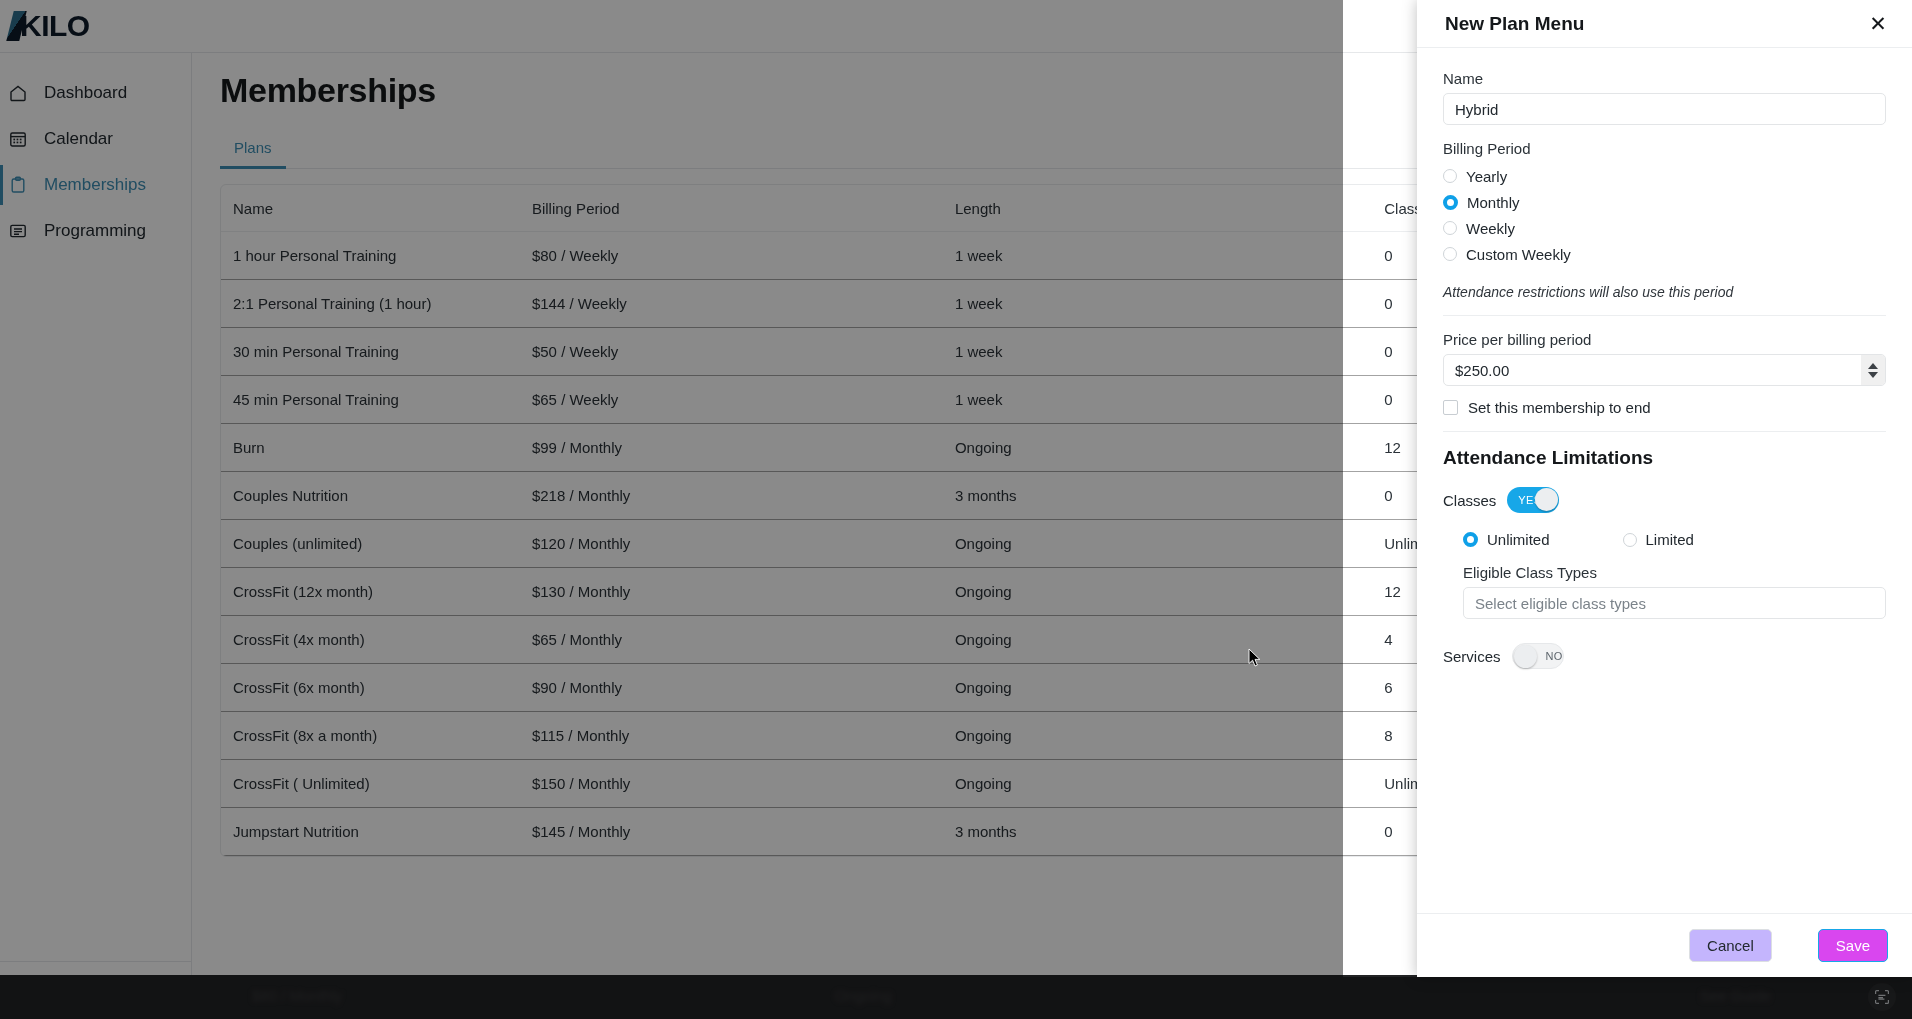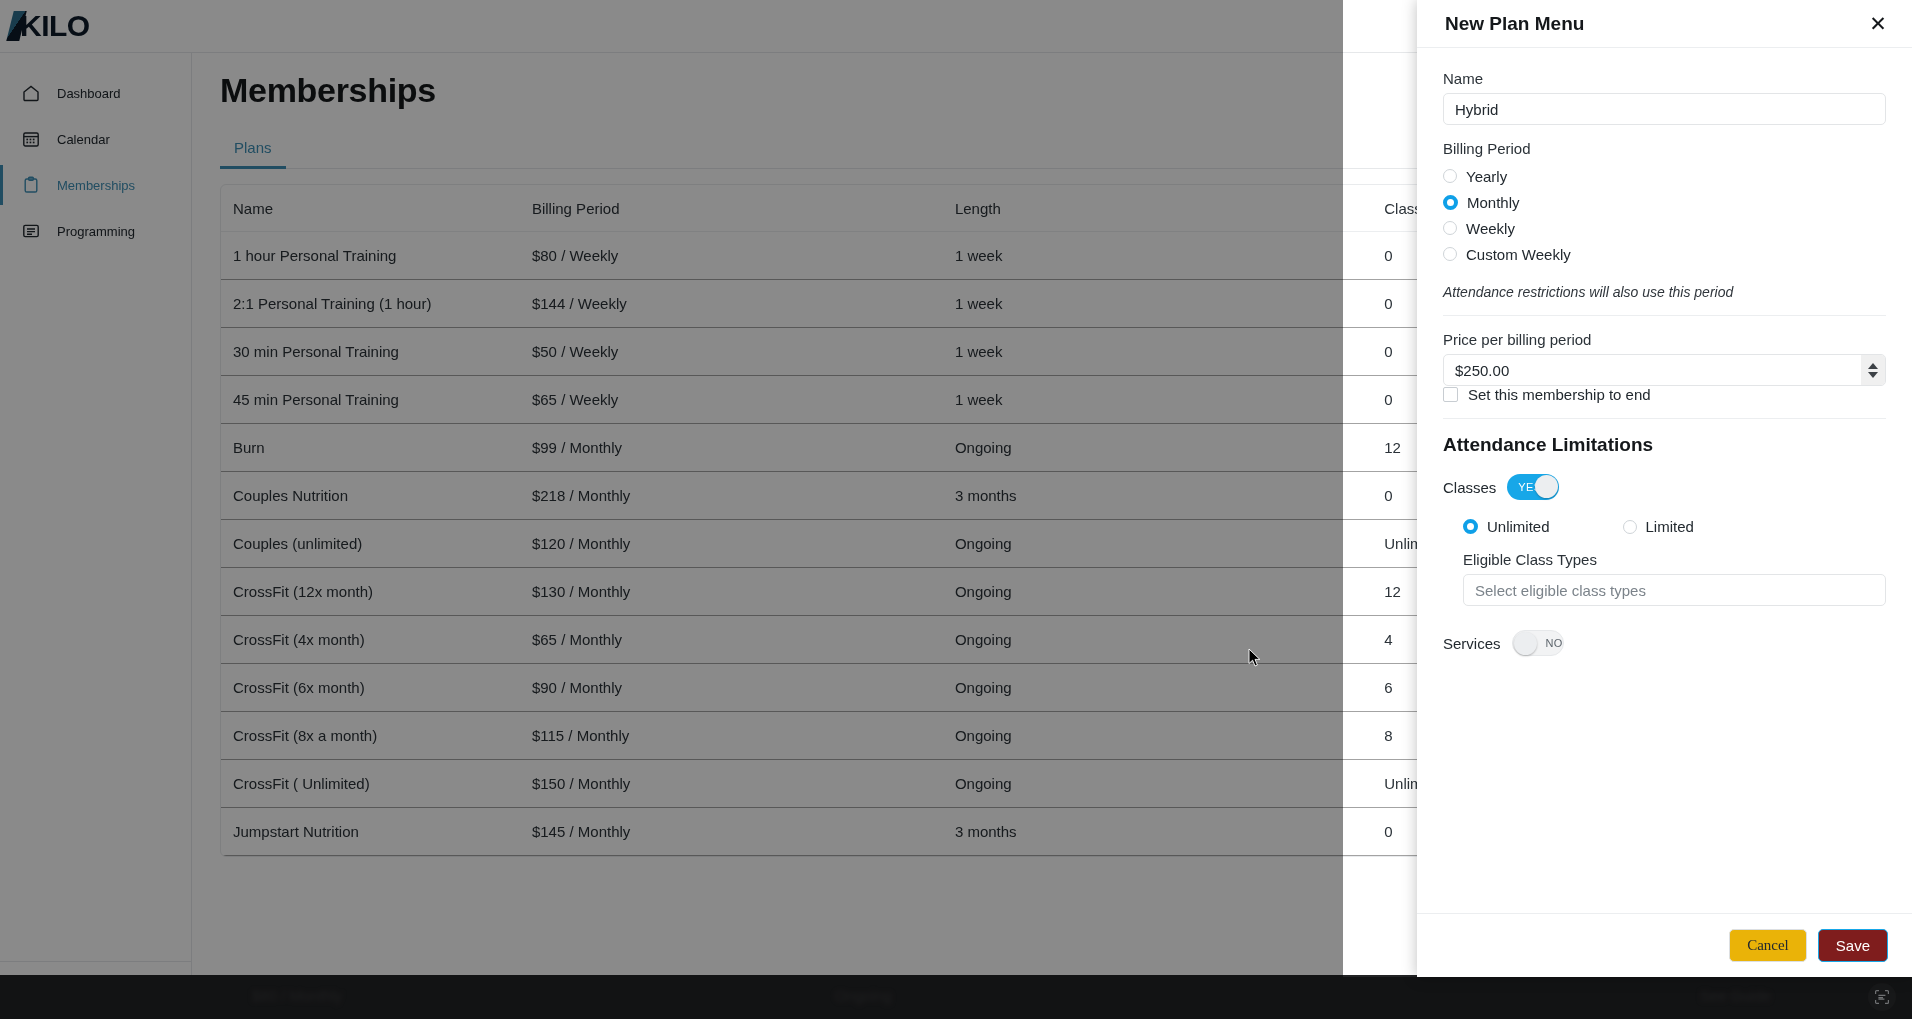--- a/index.html
+++ b/index.html
@@ -36,22 +36,22 @@
   }
 
   .sidebar {
     position: absolute; top: 53px; left: 0; width: 192px; height: 966px;
     background: #ffffff; border-right: 1px solid #e6e8ea;
   }
   .nav { padding-top: 17px; }
   .nav-item {
     position: relative;
     display: flex; align-items: center; gap: 16px;
-    height: 46px; padding-left: 21px;
-    font-size: 13px; color: #22292f;
+    height: 46px; padding-left: 8px;
+    font-size: 17px; color: #22292f;
   }
   .nav-item.active { color: #3e8fb5; }
   .nav-item.active::before {
     content: ""; position: absolute; left: 0; top: 3px;
     width: 3px; height: 40px; background: #3e8fb5;
   }
   .nav-ico { width: 20px; height: 20px; display: inline-block; flex: 0 0 20px; }
   .nav-ico svg { display: block; }
 
   .account {
@@ -176,21 +176,21 @@
   .price-wrap { position: relative; }
   .price-input { padding-right: 34px; }
   .spinner {
     position: absolute; right: 1px; top: 1px; width: 24px; height: 30px;
     background: #f0f0f0; border-radius: 0 4px 4px 0;
     display: flex; flex-direction: column; align-items: center; justify-content: center; gap: 3px;
   }
   .tri-up { width:0;height:0;border-left:5px solid transparent;border-right:5px solid transparent;border-bottom:6px solid #3c4146; }
   .tri-dn { width:0;height:0;border-left:5px solid transparent;border-right:5px solid transparent;border-top:6px solid #3c4146; }
 
-  .check-row { display: flex; align-items: center; gap: 10px; }
+  .check-row { display: flex; align-items: center; gap: 10px; margin-top: 13px; }
   .checkbox { width: 15px; height: 15px; border: 1px solid #c8cdd2; border-radius: 2px; background:#fff; flex:0 0 15px; }
 
   .section-title { font-size: 19px; font-weight: bold; color: #15181b; margin-bottom: 18px; }
 
   .toggle-row { display: flex; align-items: center; gap: 11px; margin-bottom: 18px; }
   .toggle-name { font-size: 15px; color: #22292f; }
   .switch {
     width: 52px; height: 26px; border-radius: 13px; position: relative;
     display: flex; align-items: center;
   }
@@ -218,22 +218,22 @@
     flex: 0 0 64px; height: 64px;
     border-top: 1px solid #eceef0;
     display: flex; align-items: center; justify-content: flex-end; gap: 11px;
     padding-right: 24px;
   }
   .btn {
     height: 33px; border-radius: 5px; font-size: 15px;
     display: flex; align-items: center; justify-content: center;
     padding: 0 17px; cursor: pointer;
   }
-  .btn-cancel { background: #eab308; border: 1px solid #dcdfe2; color: #22292f; font-family: Liberation Serif, serif; }
-  .btn-save { background: #7f1d1d; border: 1px solid #17a7e8; color: #ffffff; }
+  .btn-cancel { background: #c4b5fd; border: 1px solid #dcdfe2; color: #22292f; }
+  .btn-save { background: #d946ef; border: 1px solid #17a7e8; color: #ffffff; margin-left: 35px; }
 
   
   .cursor { position: absolute; left: 1248px; top: 648px; width: 14px; height: 20px; }
 </style>
 </head>
 <body>
 
 <div id="root">
 
   <div id="app">

